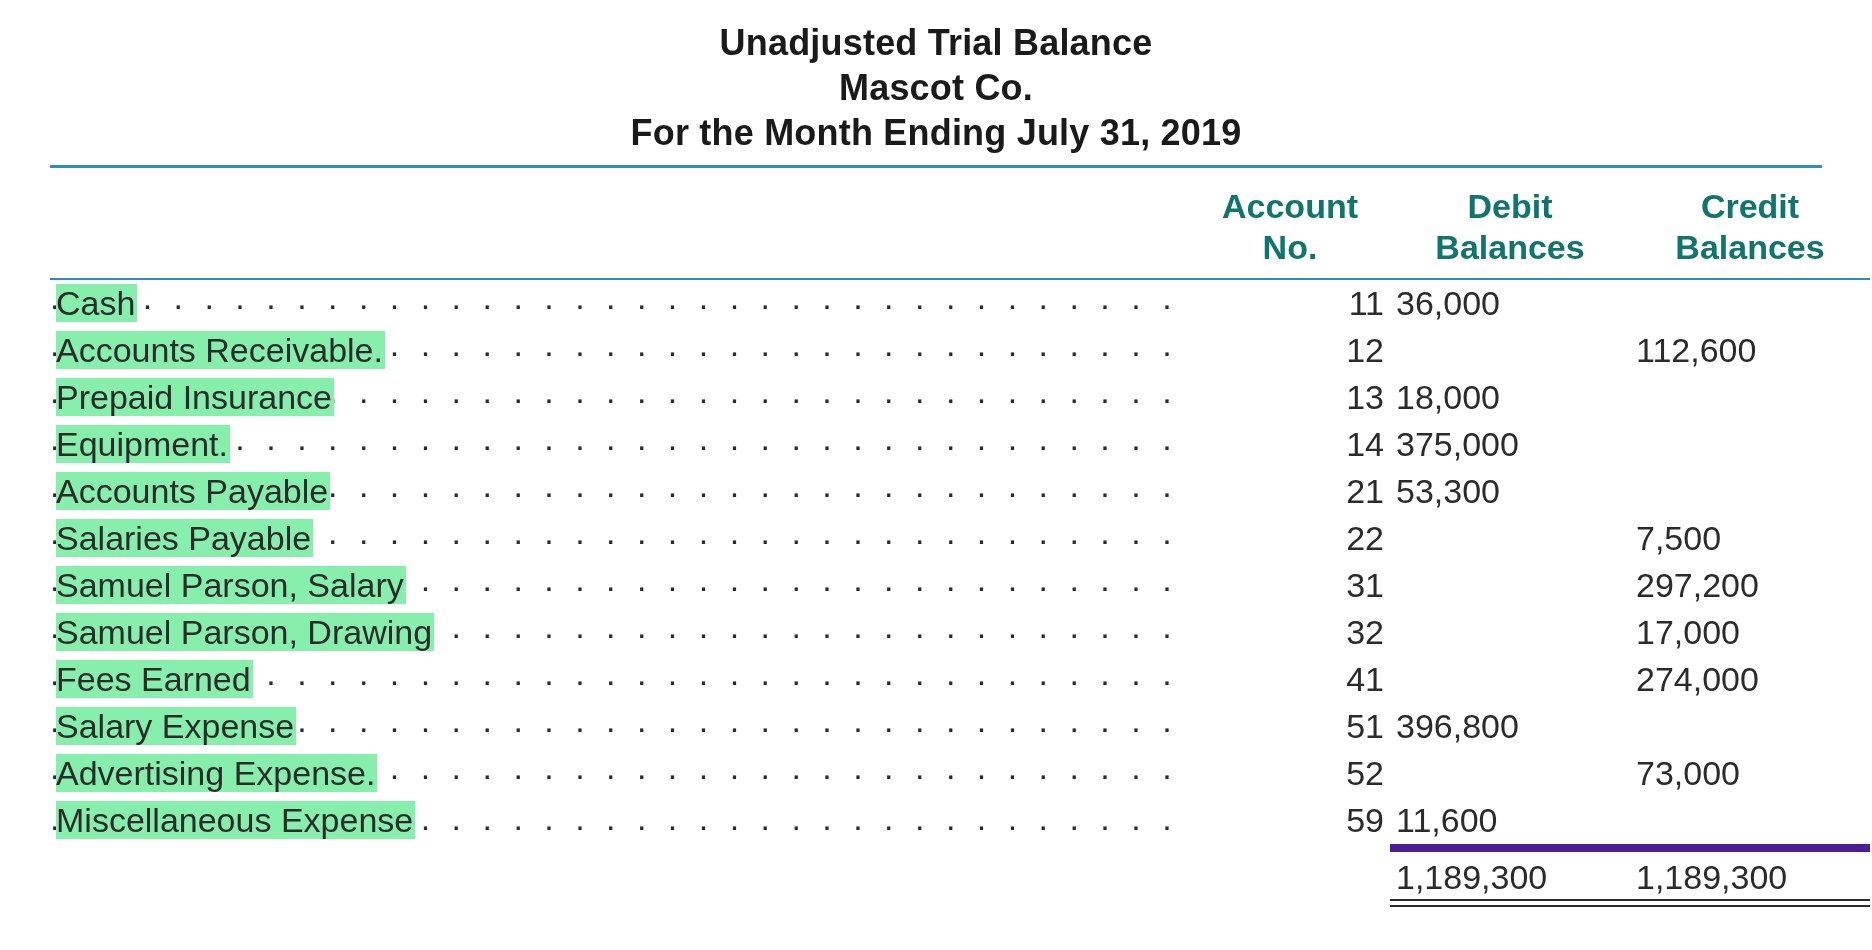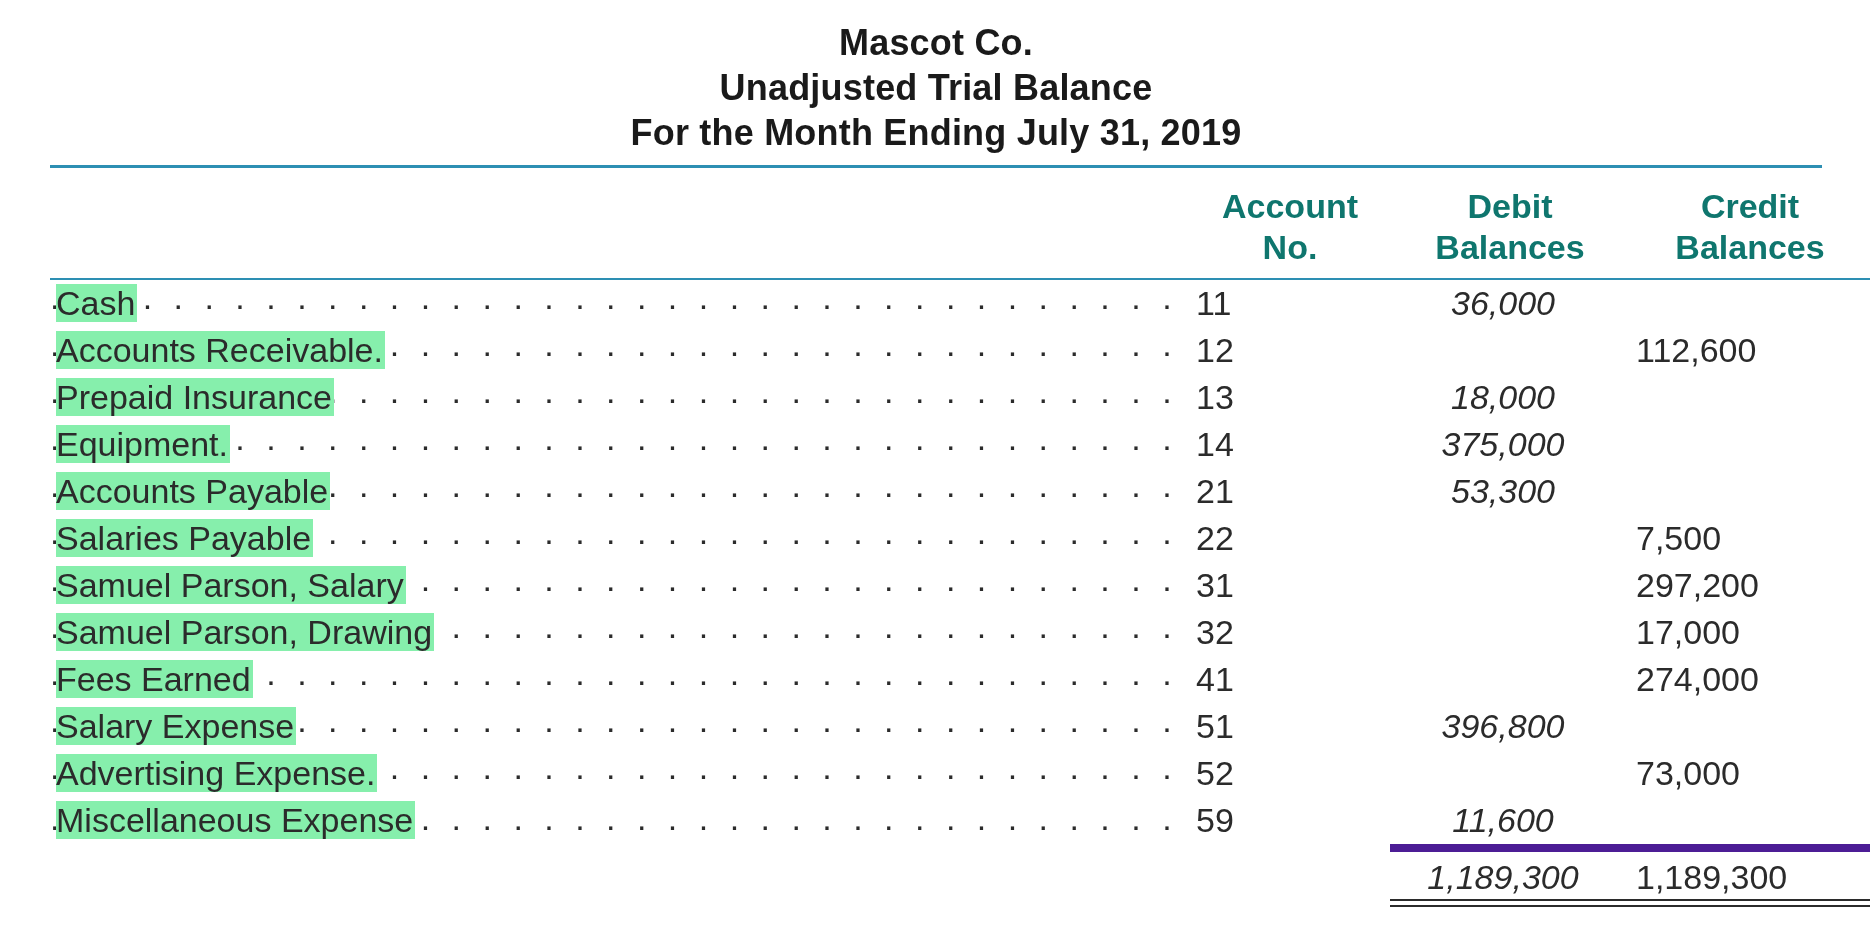--- a/index.html
+++ b/index.html
@@ -51,22 +51,22 @@
     color: #0f766e;
   }
   .tb thead th.name-head { text-align: left; }
 
   .tb tbody td {
     padding: 4px 6px;
     vertical-align: baseline;
     white-space: nowrap;
     color: #2b2b2b;
   }
-  .tb td.acct  { text-align: left; margin-top: 20px; }
-  .tb td.debit { text-align: center; padding-right: 20px; font-style: italic; }
+  .tb td.acct  { text-align: right; margin-top: 20px; }
+  .tb td.debit { text-align: left; padding-right: 20px; }
   .tb td.credit{ text-align: left; padding-right: 20px; }
 
   
   .tb td.name {
     position: relative;
     overflow: hidden;
   }
   .tb td.name .label {
     position: relative;
     z-index: 1;
@@ -102,22 +102,22 @@
     border-bottom: 2px solid #2b2b2b;
     height: 4px;
   }
 </style>
 </head>
 <body>
 
 <div class="page">
 
   <div class="header">
+    <div>Unadjusted Trial Balance</div>
     <div>Mascot Co.</div>
-    <div>Unadjusted Trial Balance</div>
     <div>For the Month Ending July 31, 2019</div>
   </div>
   <hr class="header-rule">
 
   <table class="tb">
     <colgroup>
       <col class="name">
         <col class="acct">
         <col class="debit">
         <col class="credit">

